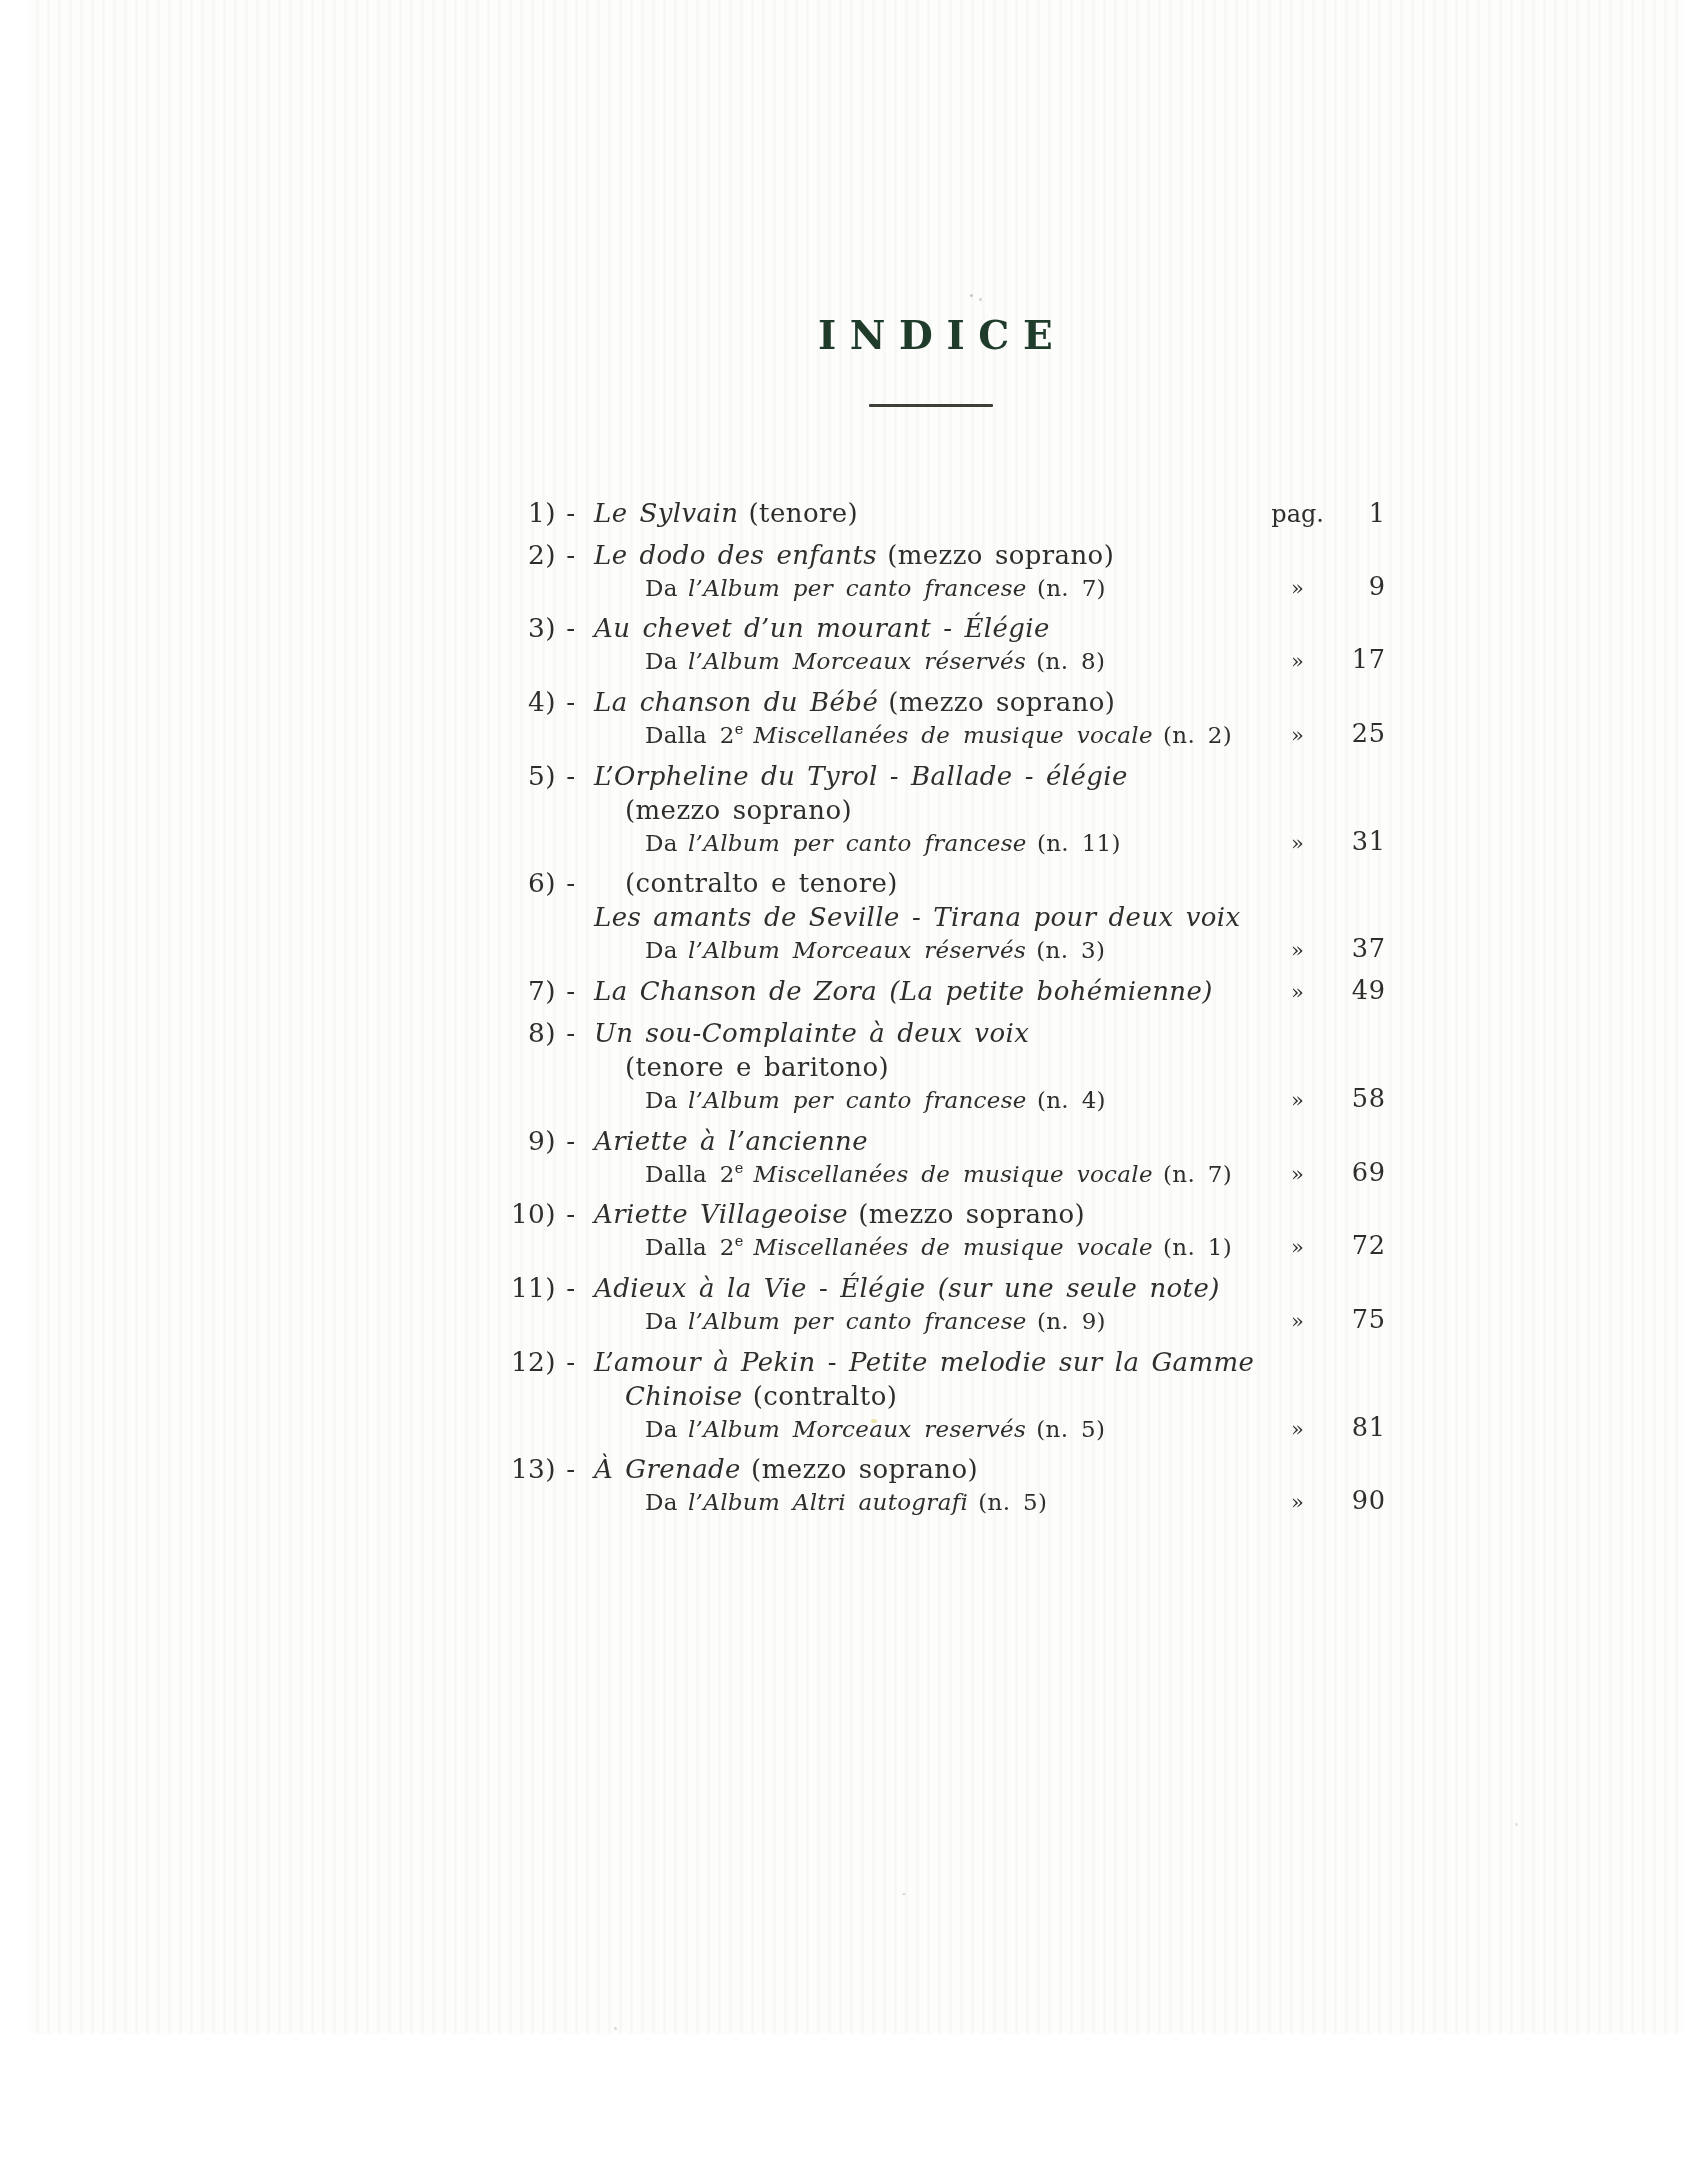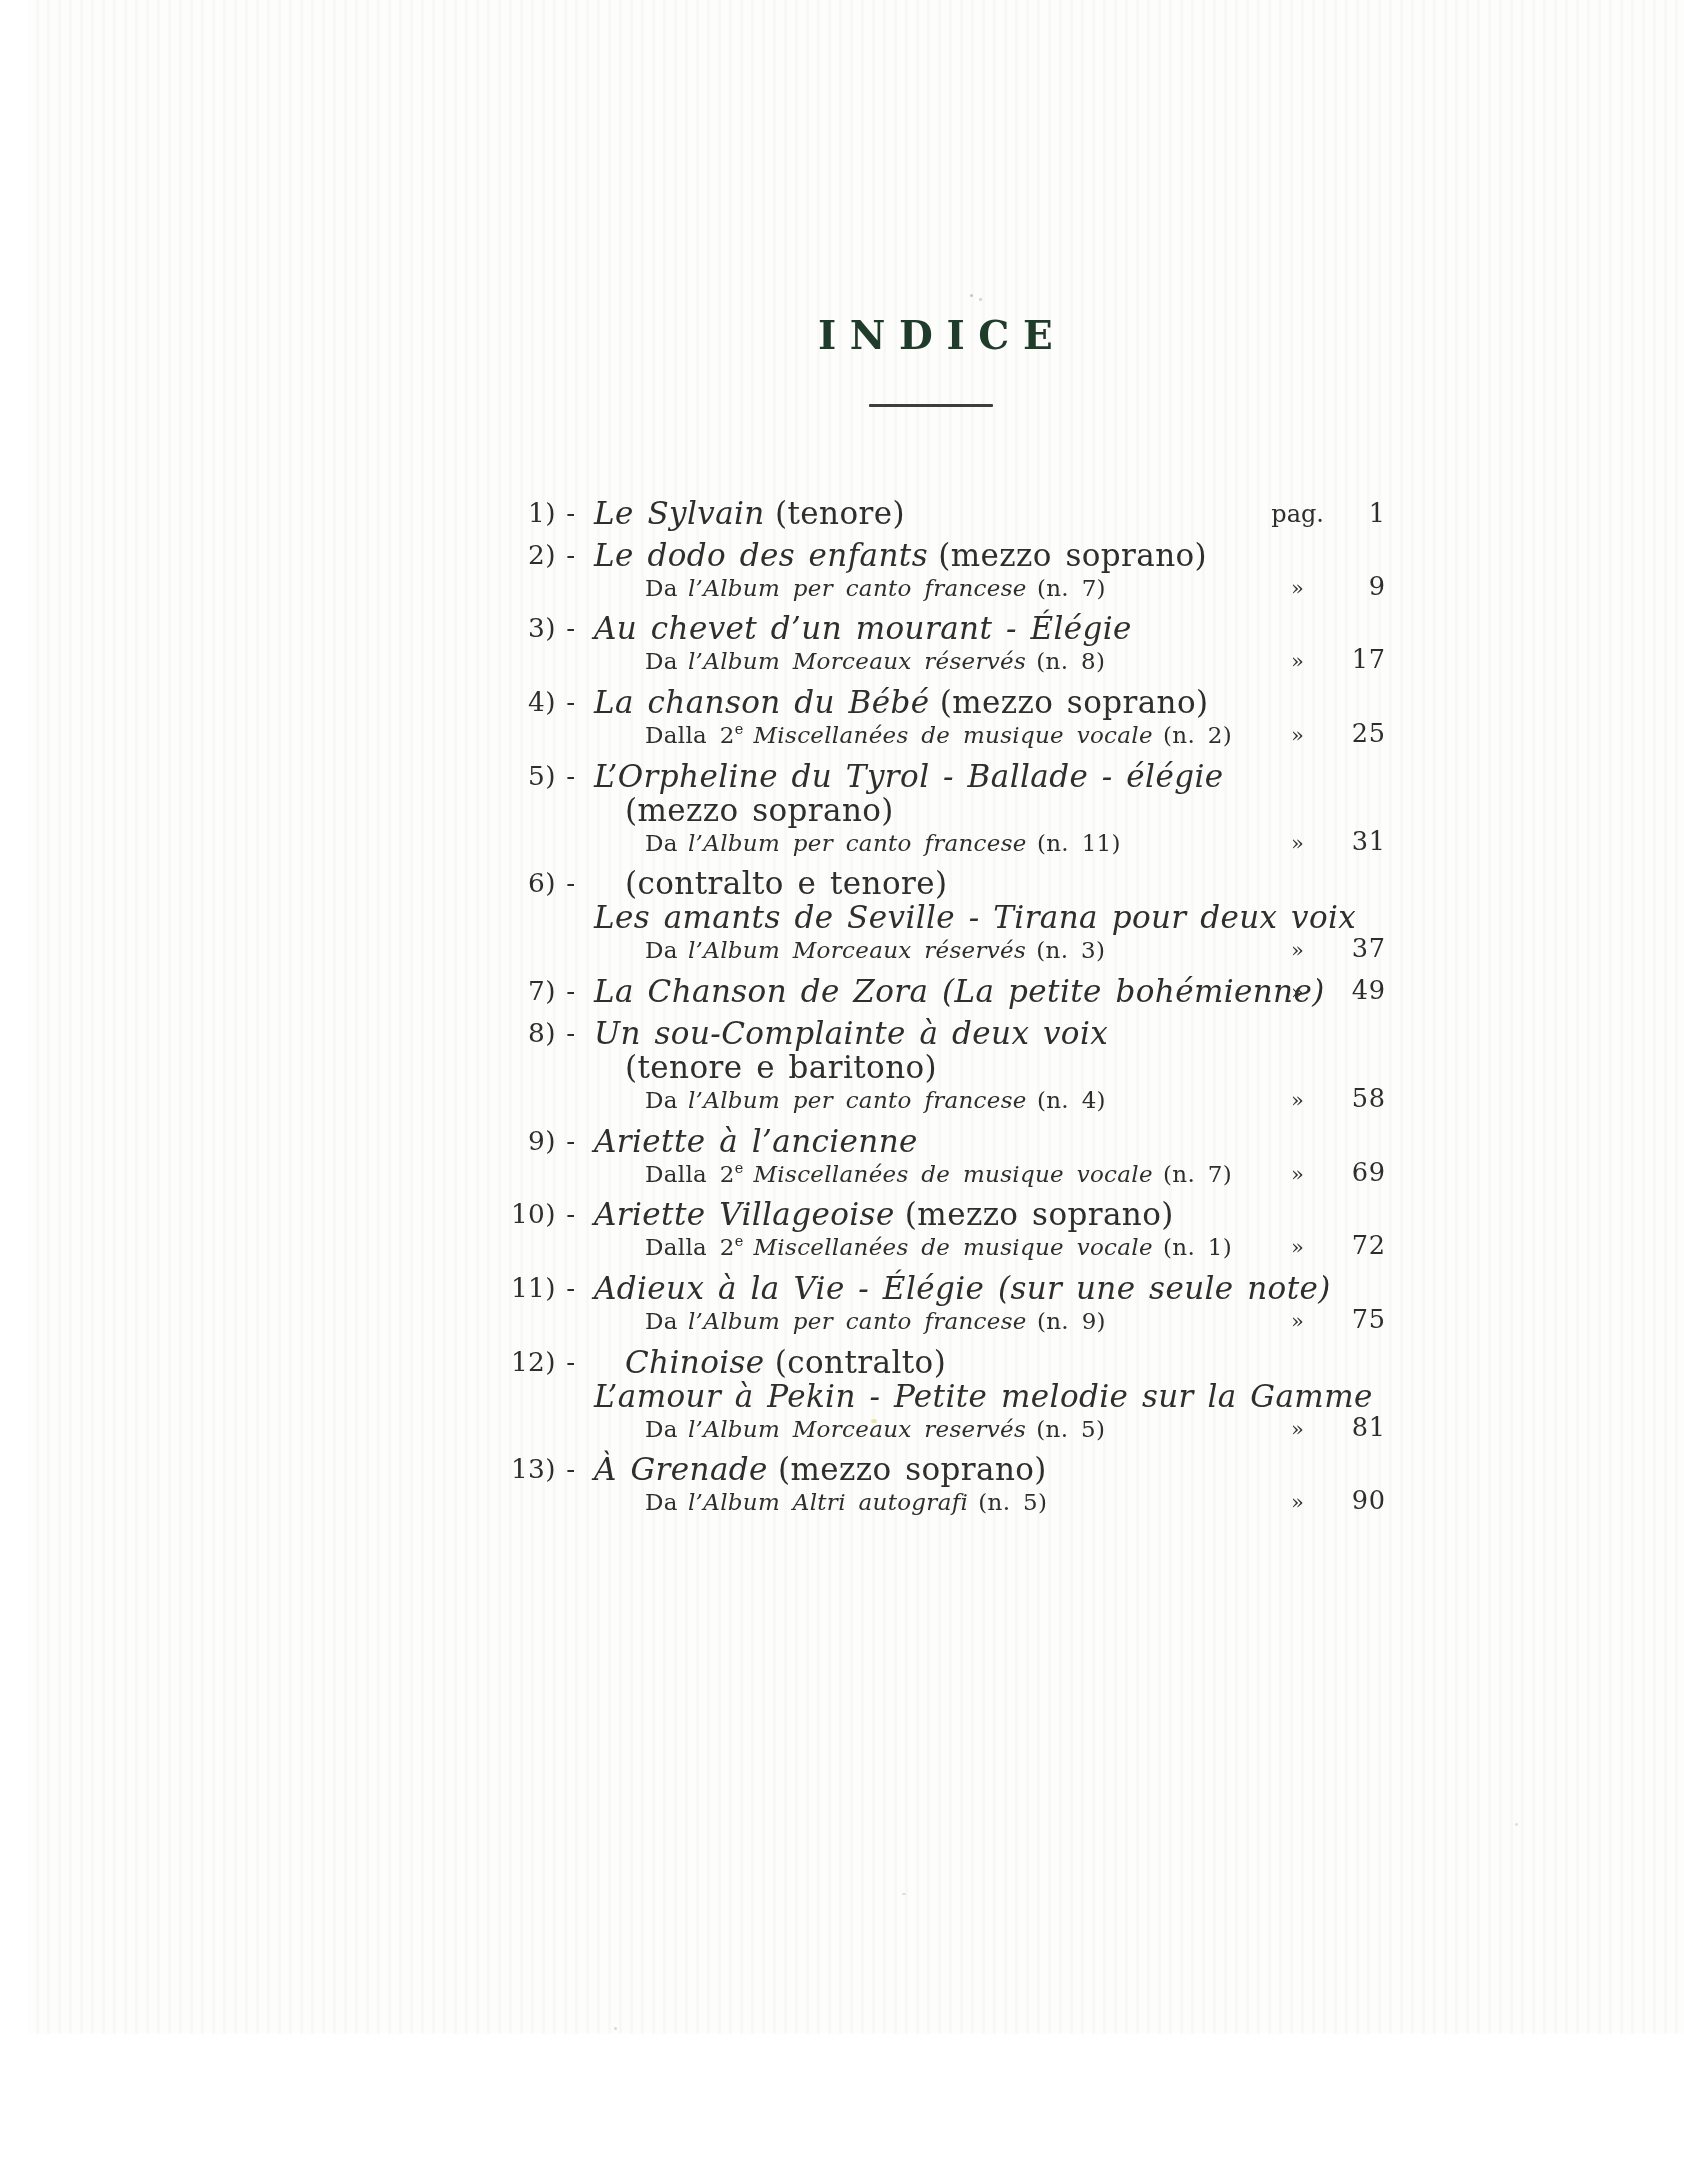--- a/index.html
+++ b/index.html
@@ -56,21 +56,21 @@
     text-align: right;
     letter-spacing: 0.4px;
   }
   .dash {
     font-size: 26.4px; line-height: 34px;
     padding-left: 10.2px;
   }
   .content { min-width: 0; }
   .line { white-space: nowrap; }
   .t1, .line2 {
-    font-size: 31px; line-height: 34px;
+    font-size: 26px; line-height: 34px;
     word-spacing: 3.4px; letter-spacing: 0.4px;
   }
   .line2 { padding-left: 31px; }
   .src {
     font-size: 23px; line-height: 32px;
     word-spacing: 5.1px; letter-spacing: 0.3px;
   }
   .src { padding-left: 51px; }
   .ital { font-style: italic; }
   .rom  { font-style: normal; }
@@ -324,25 +324,25 @@
     <div class="pagecol">
       <span class="page-sym ditto">»</span>
       <span class="page-no">75</span>
     </div>
   </div>
 
   <div class="entry">
     <div class="num">12)</div>
     <div class="dash">-</div>
     <div class="content">
+      <div class="line t1">
+        <span class="ital">L’amour à Pekin - Petite melodie sur la Gamme</span>
+      </div>
       <div class="line line2">
         <span class="ital">Chinoise</span><span class="rom">(contralto)</span>
-      </div>
-      <div class="line t1">
-        <span class="ital">L’amour à Pekin - Petite melodie sur la Gamme</span>
       </div>
       <div class="line src">
         <span class="pre-wrap"><span class="rom">Da</span></span><span class="ital alb">l’Album Morceaux reservés</span><span class="rom nn">(n. 5)</span>
       </div>
     </div>
     <div class="pagecol">
       <span class="page-sym ditto">»</span>
       <span class="page-no">81</span>
     </div>
   </div>

